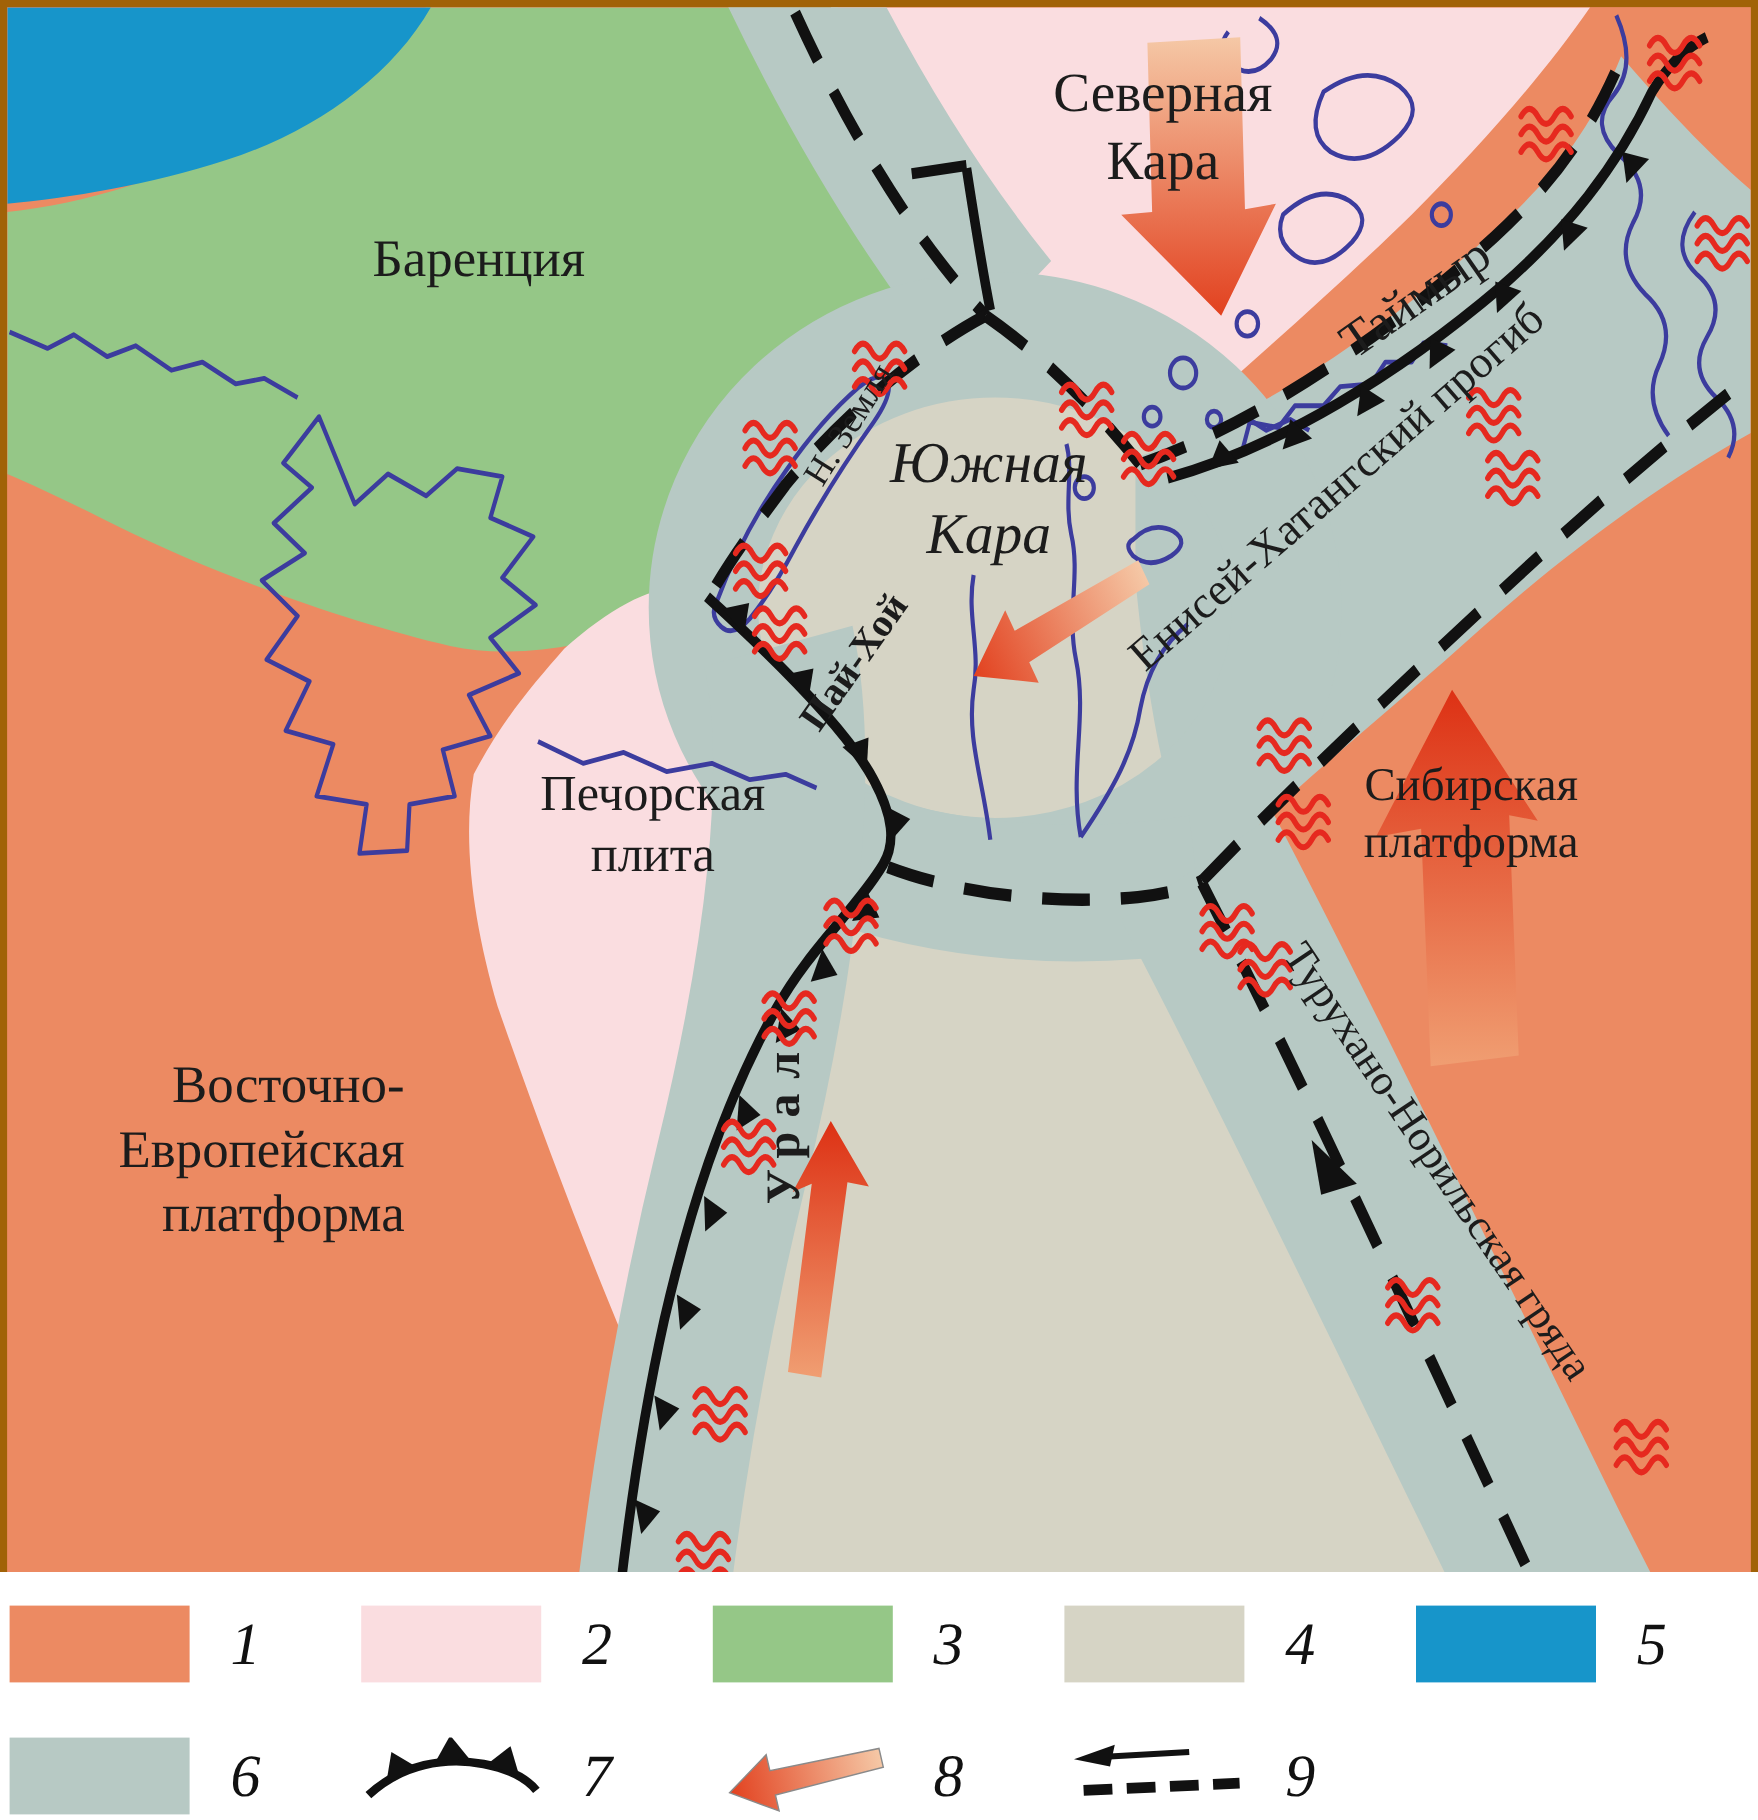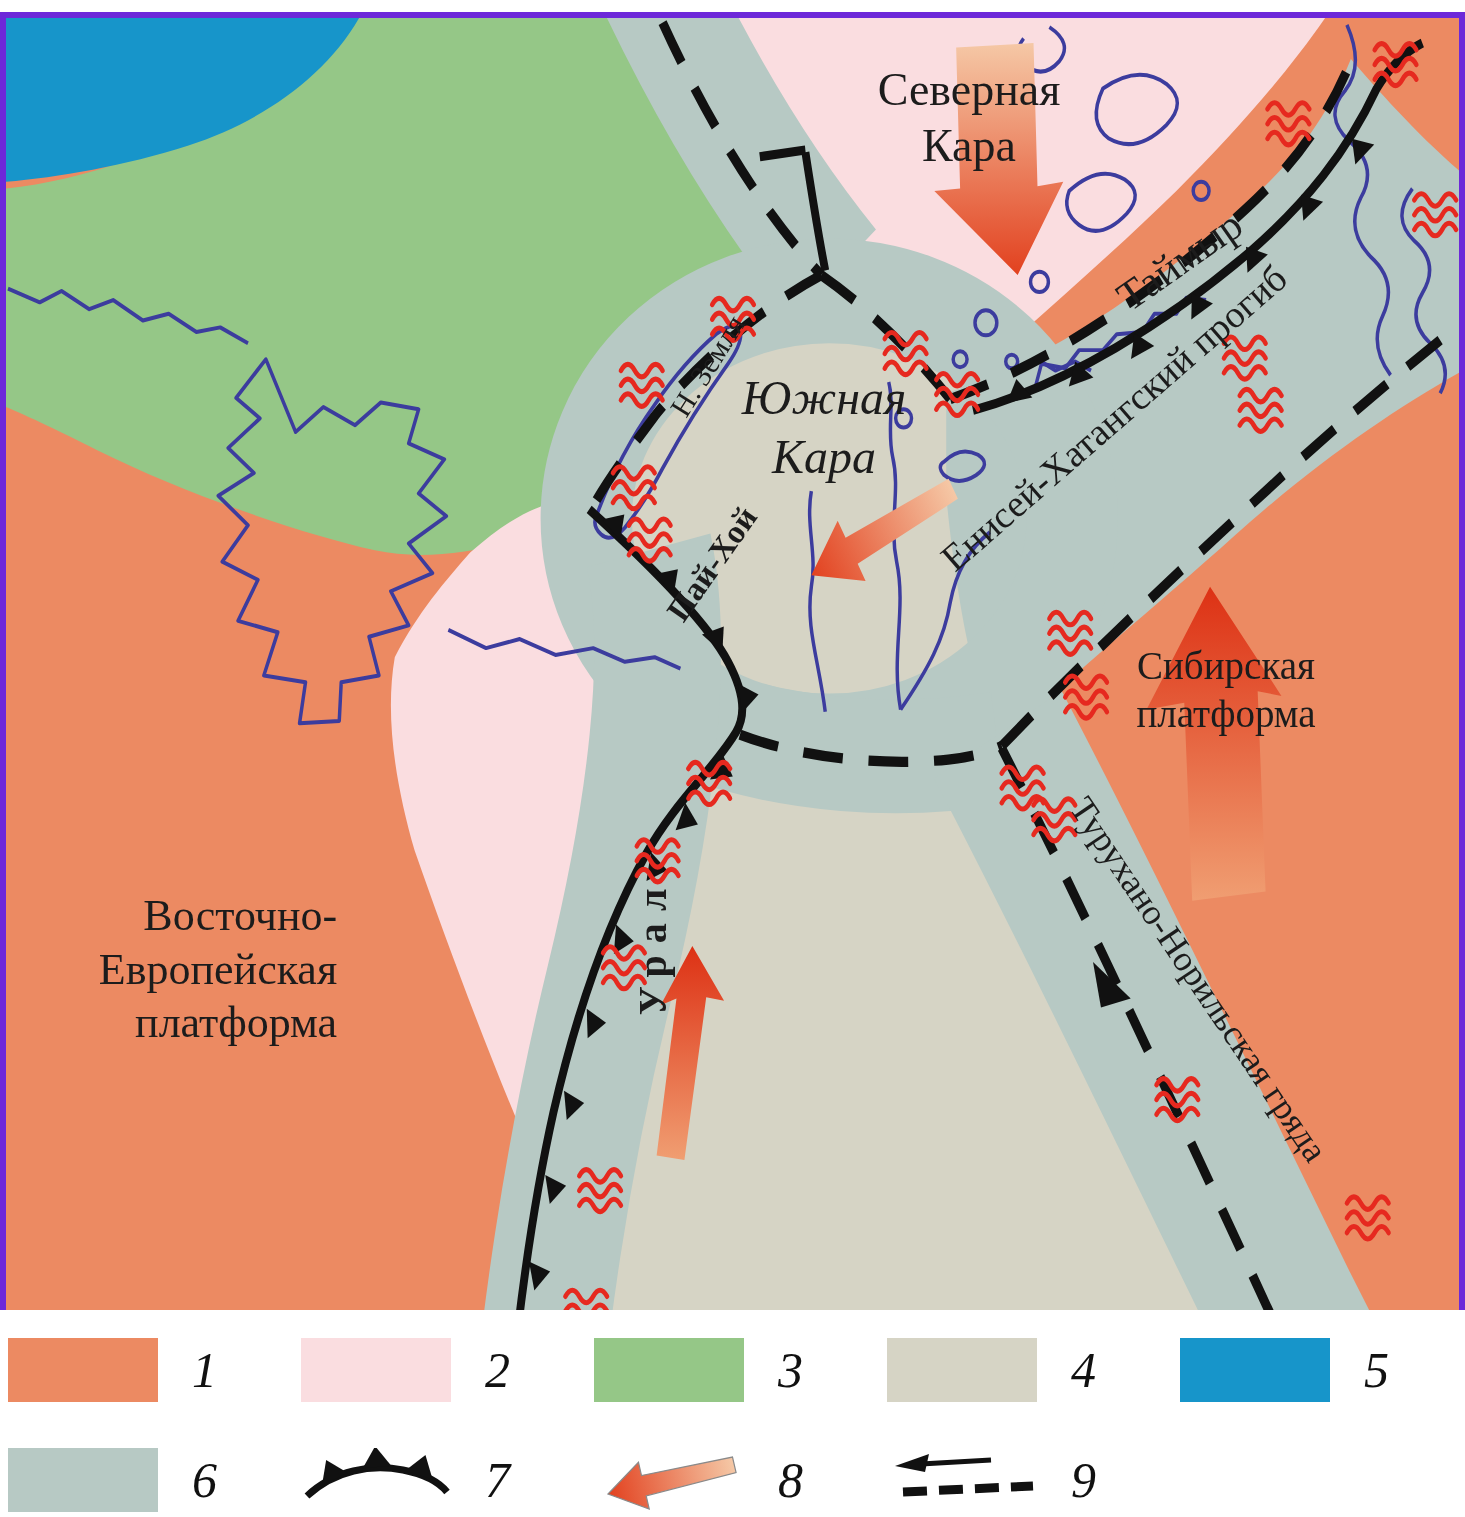--- a/index.html
+++ b/index.html
@@ -1,18 +1,18 @@
 <!DOCTYPE html>
 <html><head>
 <meta charset="utf-8">
 <style>
   html,body{margin:0;padding:0;background:#fff;}
   .page{position:relative;width:1465px;height:1517px;background:#fff;overflow:hidden;
         font-family:"Liberation Serif","DejaVu Serif",serif;}
-  .map{position:absolute;left:0;top:12px;width:1465px;height:1502px;border:6px solid #6d28d9;
+  .map{position:absolute;left:0;top:0;width:1465px;height:1502px;border:6px solid #a16207;
        box-sizing:border-box;overflow:hidden;background:#ec8a62;}
   .map-svg{position:absolute;left:0;top:0;width:100%;height:100%;display:block;}
   .lbl{position:absolute;transform:translate(-50%,-50%);color:#1c1c1c;text-align:center;
        white-space:pre-line;line-height:1.22;pointer-events:none;}
   .legend{position:absolute;left:0;top:1310px;width:1465px;height:207px;background:#fff;}
   .legend-row{display:grid;grid-template-columns:repeat(5,293px);align-items:center;height:92px;}
   .legend-row.r1{margin-top:14px;}
   .legend-row.r2{margin-top:18px;}
   .cell{display:flex;align-items:center;padding-left:8px;}
   .swatch{width:150px;height:64px;}
@@ -161,26 +161,29 @@
         <use href="#squig" x="602" y="822"></use>
           <use href="#squig" x="578" y="1018"></use>
         <use href="#squig" x="564" y="1124"></use>
         <use href="#squig" x="1160" y="938"></use>
           <use href="#squig" x="1352" y="1042"></use>
       </g>
     </svg>
 
     <div class="lbl" style="left:963px;top:100px;font-size:46px;">Северная
 Кара</div>
+    <div class="lbl" style="left:393px;top:210px;font-size:44px;">Баренция</div>
     <div class="lbl" style="left:702px;top:348px;font-size:30px;transform:translate(-50%,-50%) rotate(-58deg);">Н. Земля</div>
     <div class="lbl" style="left:818px;top:410px;font-size:48px;font-style:italic;">Южная
 Кара</div>
     <div class="lbl" style="left:706px;top:546px;font-size:33px;font-weight:bold;transform:translate(-50%,-50%) rotate(-55deg);">Пай-Хой</div>
     <div class="lbl" style="left:1174px;top:243px;font-size:42px;transform:translate(-50%,-50%) rotate(-35deg);">Таймыр</div>
     <div class="lbl" style="left:1108px;top:400px;font-size:38px;white-space:nowrap;transform:translate(-50%,-50%) rotate(-41deg);">Енисей-Хатангский прогиб</div>
+    <div class="lbl" style="left:538px;top:682px;font-size:42px;">Печорская
+плита</div>
     <div class="lbl" style="left:212px;top:952px;font-size:44px;text-align:right;">Восточно-
 Европейская
 платформа</div>
     <div class="lbl" style="left:1220px;top:672px;font-size:39px;">Сибирская
 платформа</div>
     <div class="lbl" style="left:647px;top:928px;font-size:40px;font-weight:bold;letter-spacing:12px;white-space:nowrap;transform:translate(-50%,-50%) rotate(-90deg);">Урал</div>
     <div class="lbl" style="left:1192px;top:962px;font-size:36px;white-space:nowrap;transform:translate(-50%,-50%) rotate(56deg);">Турухано-Норильская гряда</div>
   </div>
 
   <div class="legend">

